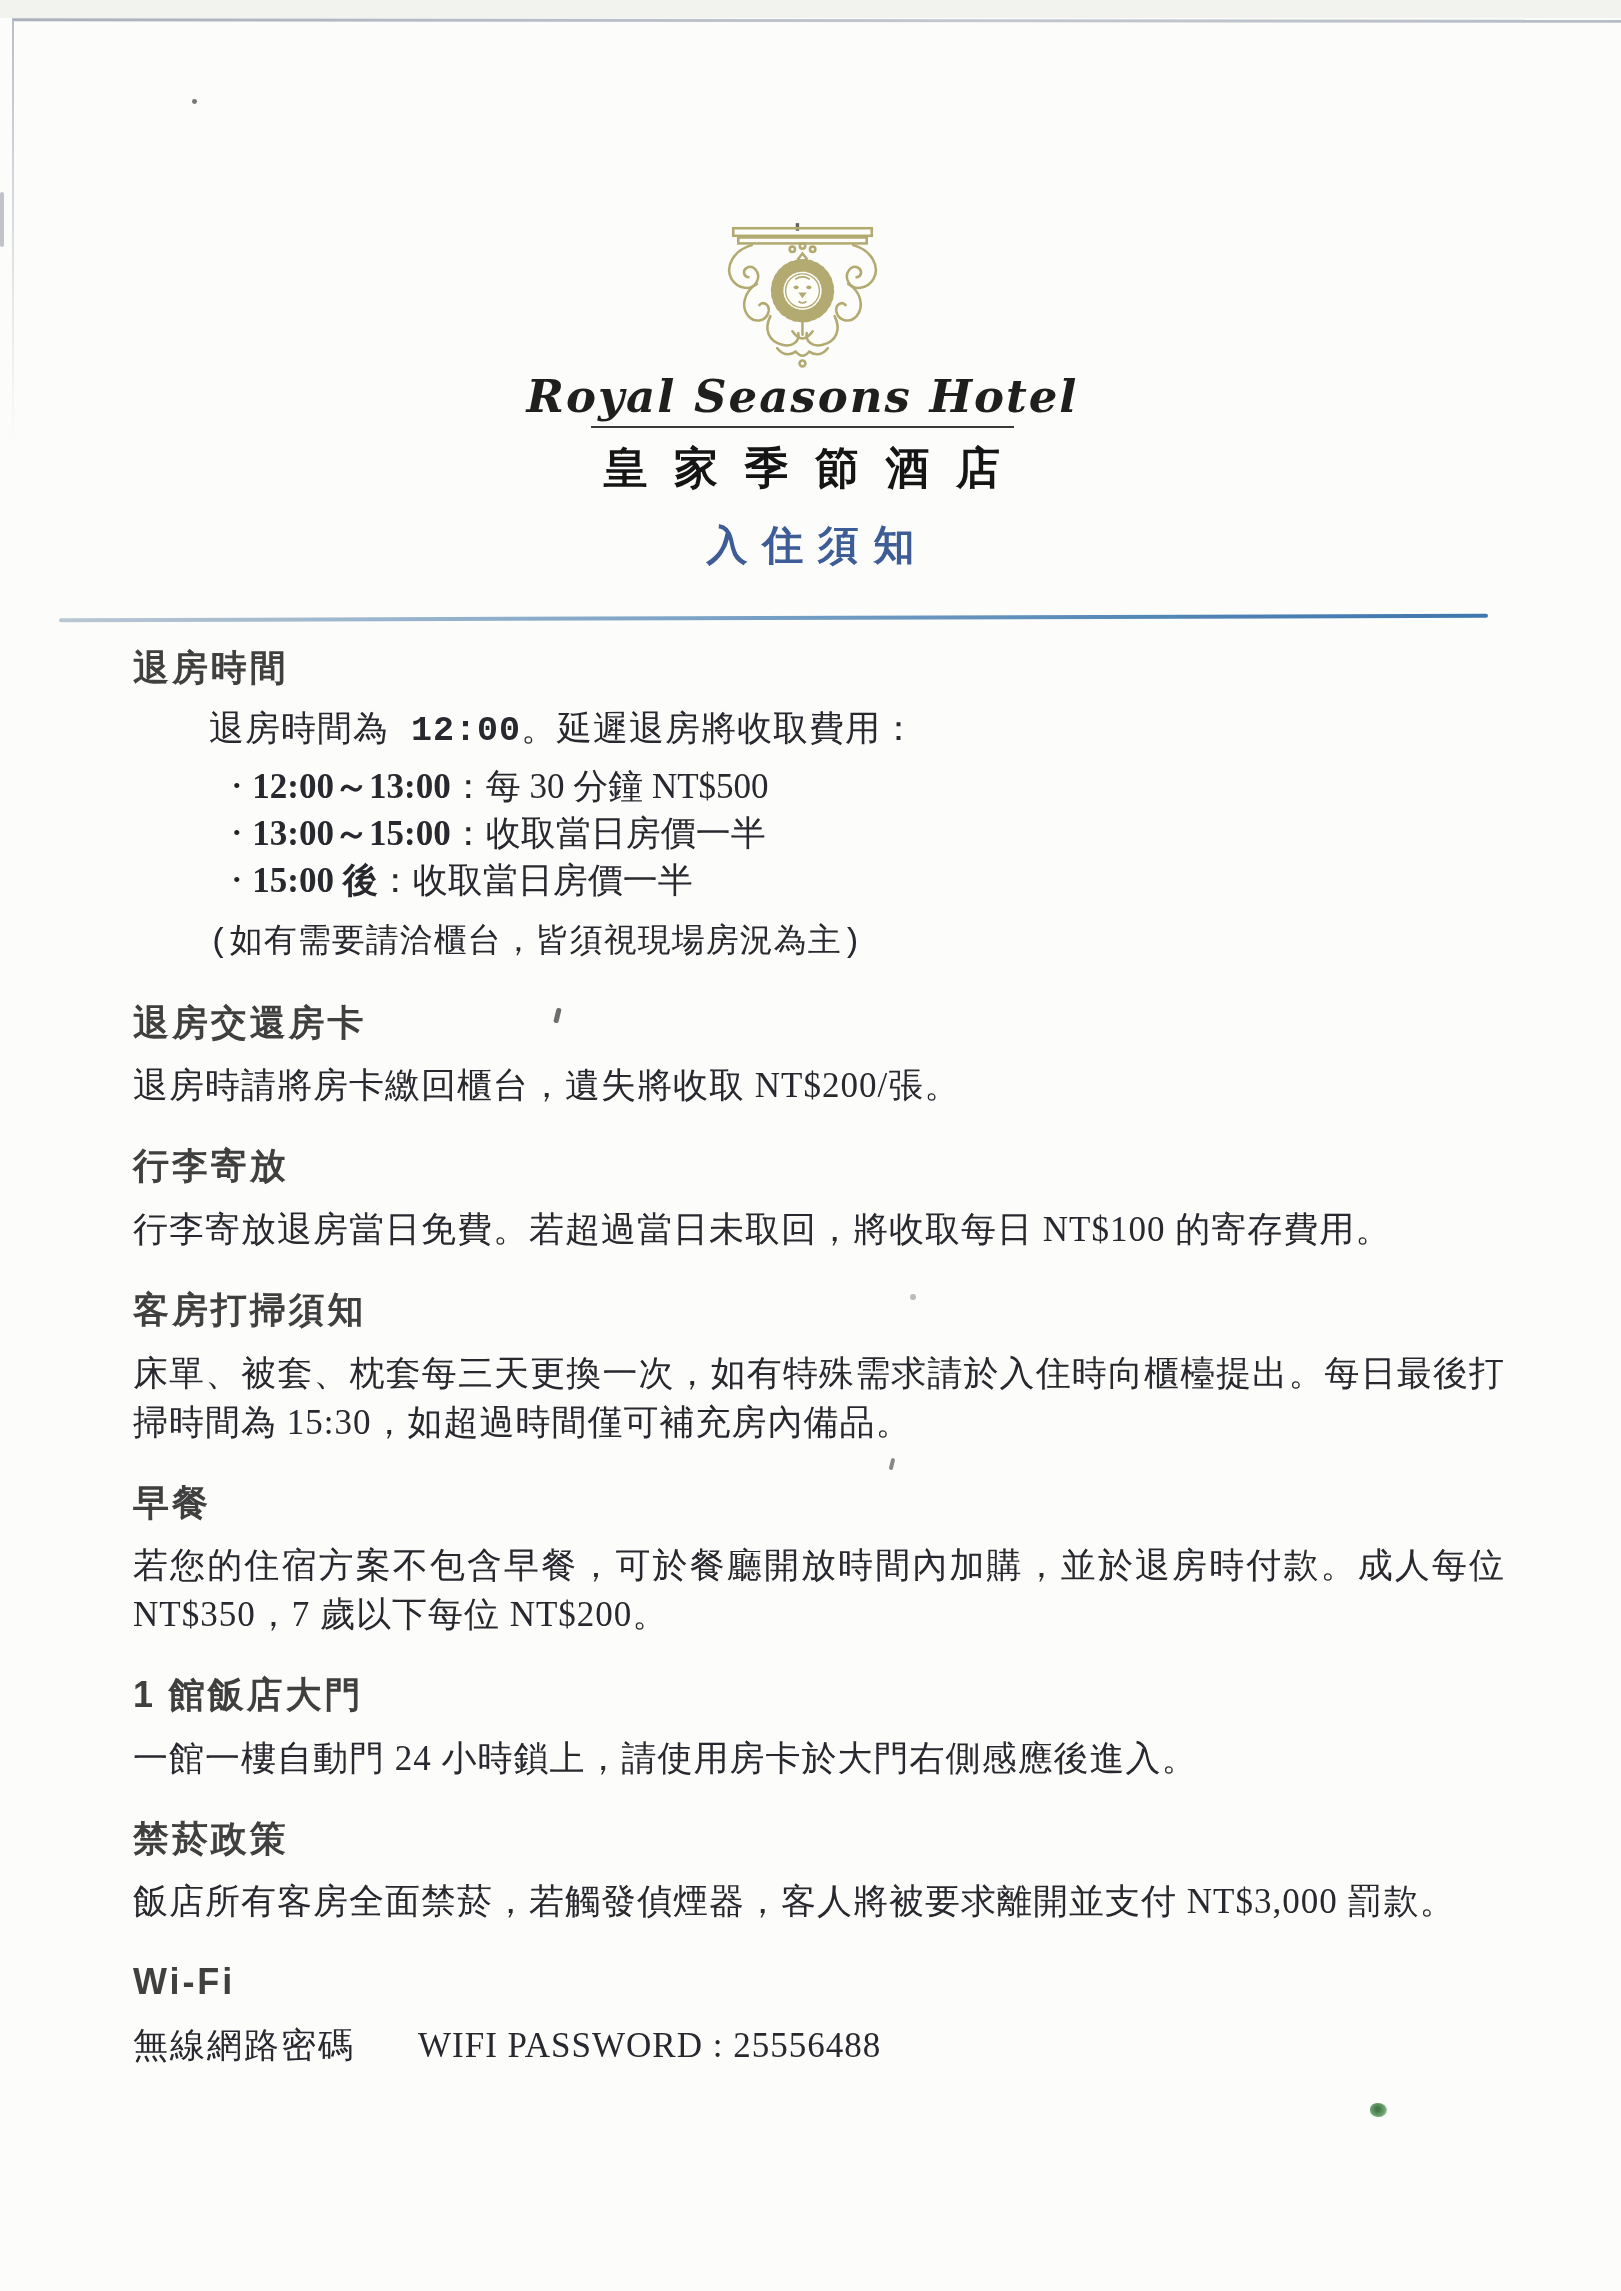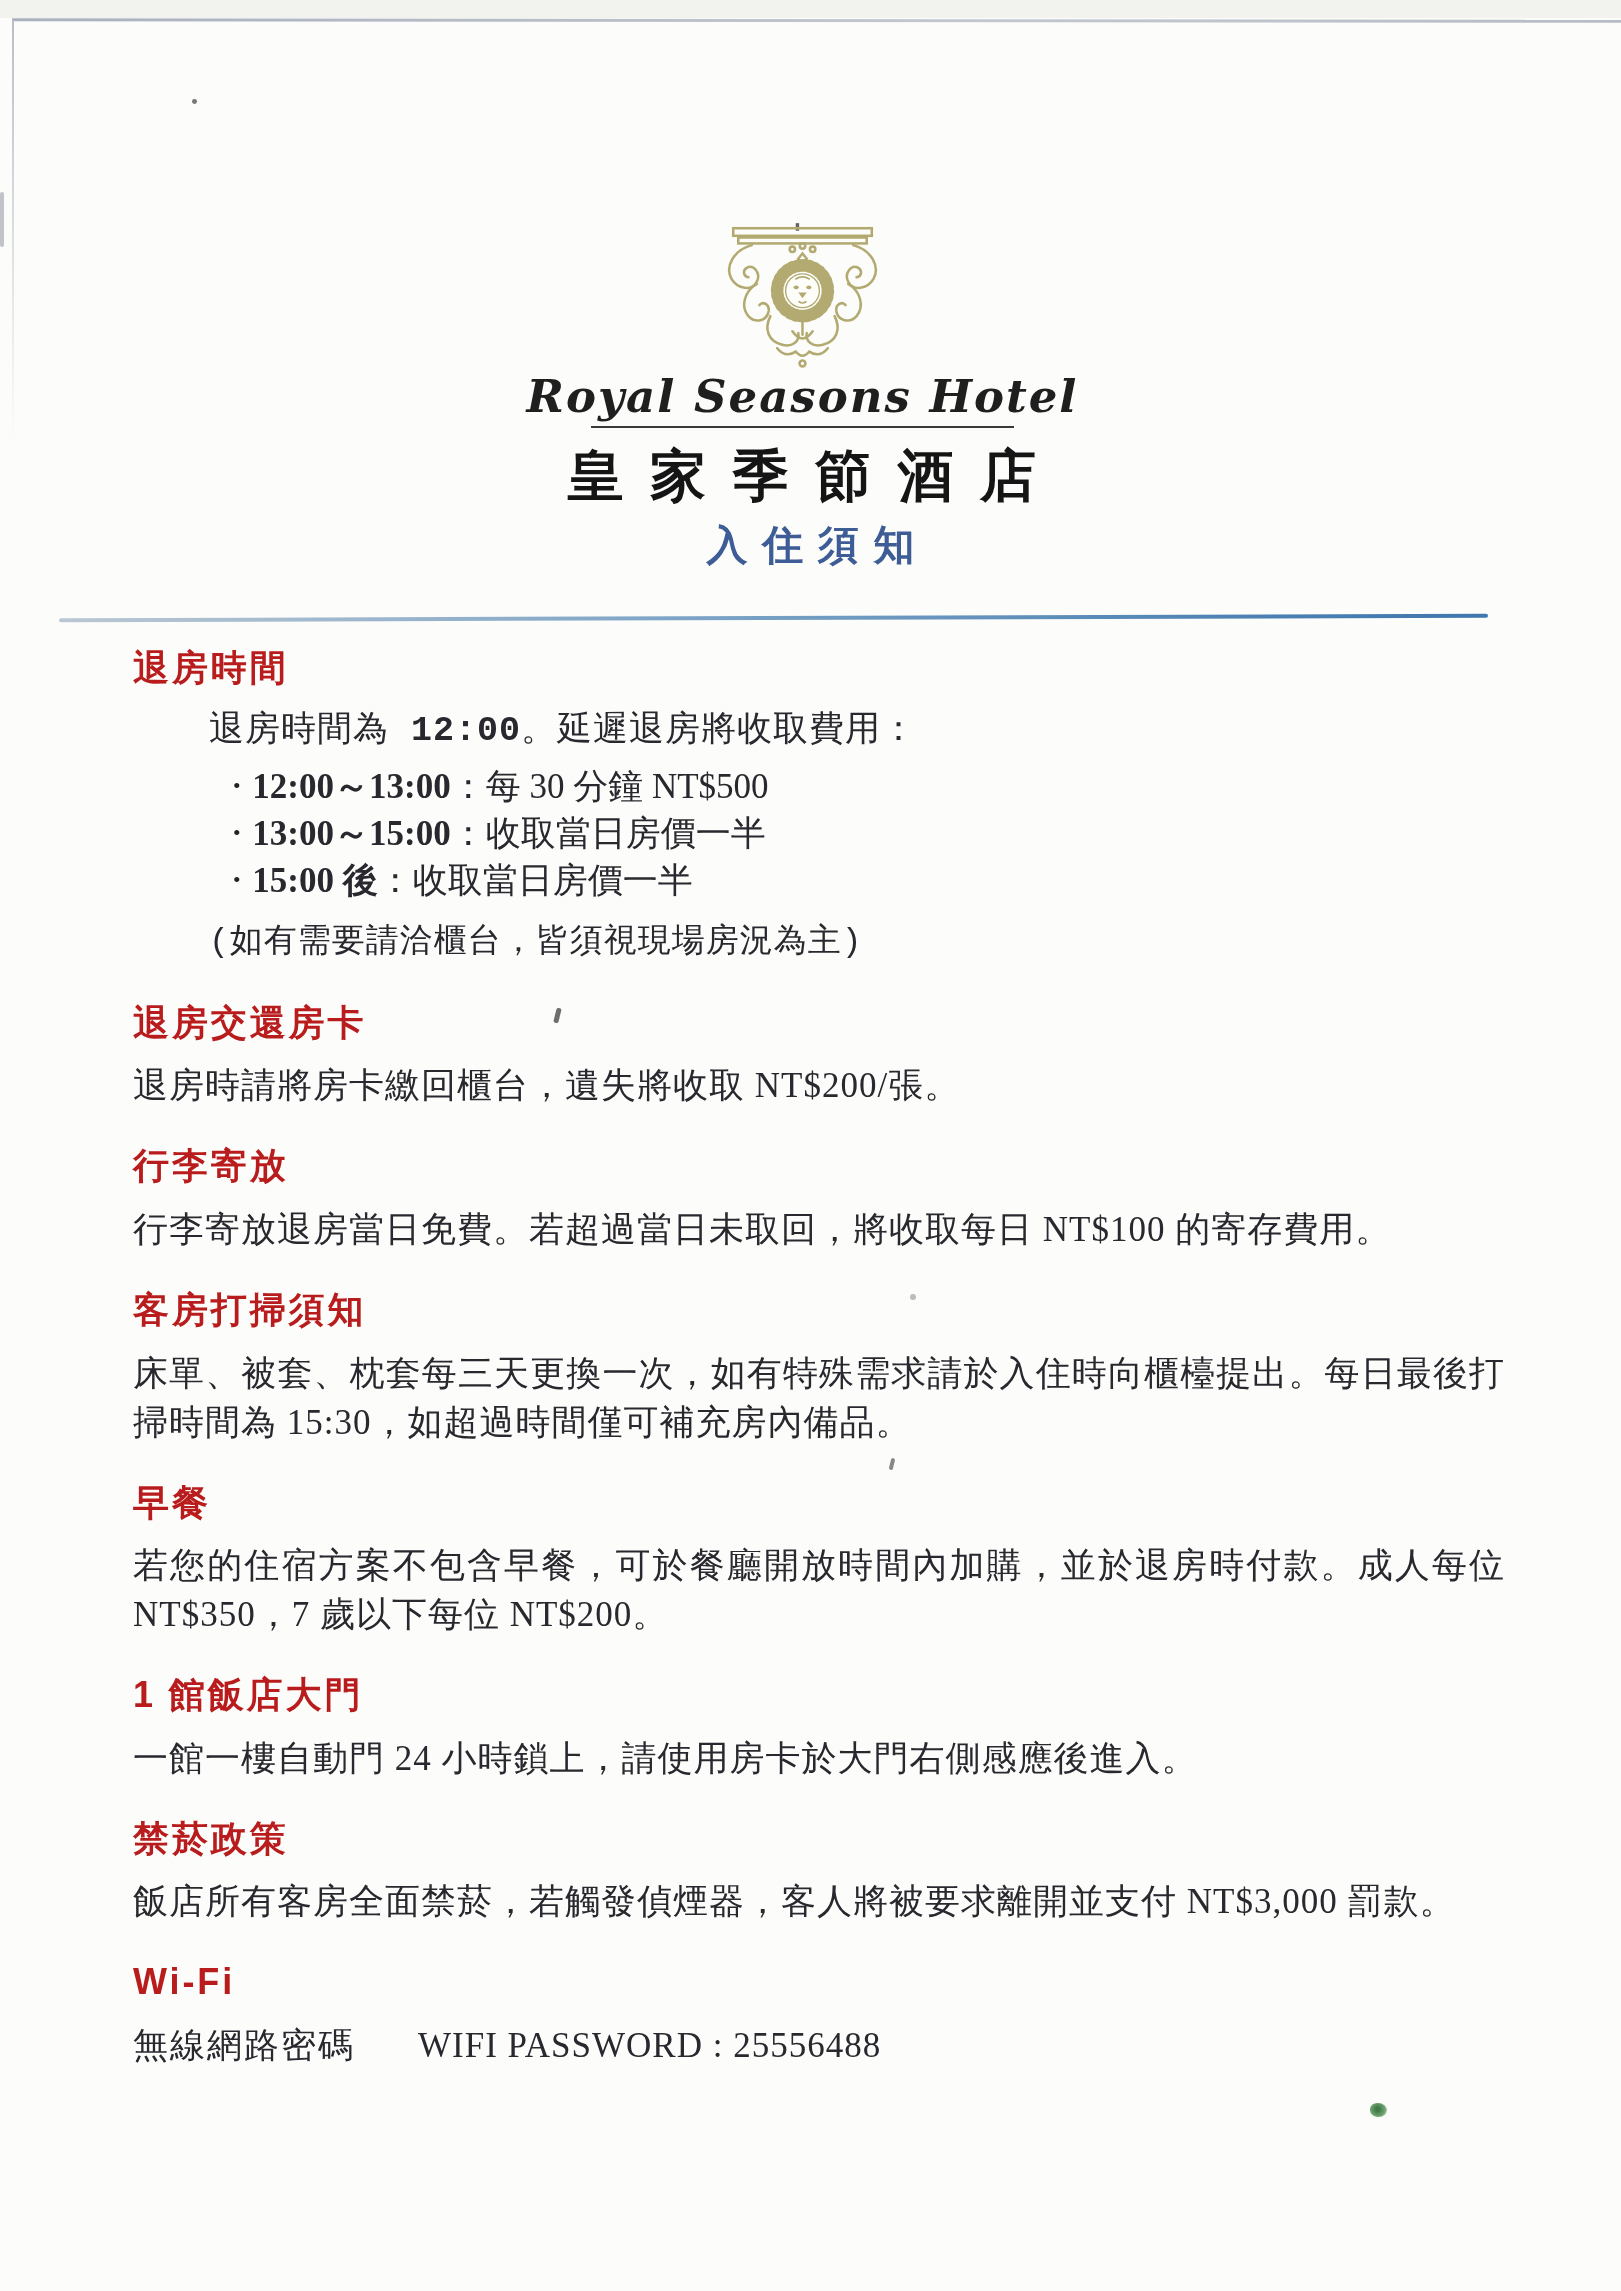--- a/index.html
+++ b/index.html
@@ -23,31 +23,31 @@
   .tk2{left:890px;top:1458px;width:3.9px;height:11.8px;opacity:.65;}
   .green-speck{position:absolute;left:1370px;top:2103px;width:16.7px;height:13.7px;opacity:.9;
     background:radial-gradient(circle at 45% 45%,#2f6b35 15%,#5f9c63 60%,rgba(140,190,140,0) 100%);
     border-radius:45% 55% 50% 50%;}
   
   .brand{position:absolute;top:223px;left:0;right:16px;text-align:center;}
   .logo{display:block;margin:0 auto;width:169px;height:149px;}
   .script-name{font-family:"DejaVu Serif","Liberation Serif",serif;font-style:italic;font-weight:700;
     font-size:45px;line-height:1.1;color:#1f1f1f;letter-spacing:2px;}
   .name-rule{width:423px;height:2px;background:#3a3a3a;margin:4.9px auto 8.8px;}
-  .zh-name{font-size:56px;font-weight:700;letter-spacing:26.5px;padding-left:25px;color:#151515;line-height:1.2;margin-top:15px;}
+  .zh-name{font-size:44px;font-weight:700;letter-spacing:26.5px;padding-left:25px;color:#151515;line-height:1.2;margin-top:15px;}
   .doc-title{position:absolute;top:523px;left:0;right:0;margin:0;text-align:center;
     font-family:"Liberation Sans","DejaVu Sans",sans-serif;font-weight:700;
     font-size:41px;letter-spacing:14.7px;padding-left:14.7px;color:#3e5d96;line-height:1.1;}
   .title-rule{position:absolute;top:616px;left:59px;width:1429px;height:3.9px;border-radius:2px;
     background:linear-gradient(to right,#bac7d3,#7ba3c6 45%,#4b80b2 85%,#3f78ae);transform:rotate(-.18deg);}
   
   .content{position:absolute;left:133px;right:116px;top:647px;}
   section{margin-bottom:35px;}
   h2{font-family:"Liberation Sans","DejaVu Sans",sans-serif;font-weight:700;
-    font-size:36px;line-height:42px;letter-spacing:2.9px;color:#b91c1c;margin:0 0 17.6px;}
+    font-size:36px;line-height:42px;letter-spacing:2.9px;color:#404040;margin:0 0 17.6px;}
   .content p{margin:0;font-size:35px;line-height:49px;letter-spacing:1px;text-align:justify;}
   .indent1{margin-left:76px !important;text-align:left;font-family:Liberation Mono, monospace;}
   b{font-weight:700;}
   ul.bullets{list-style:none;margin:7.8px 0 0;padding:0 0 0 100px;}
   ul.bullets li{font-size:35px;line-height:46px;text-align:left;}
   .dot{display:inline-block;font-size:21.6px;vertical-align:4.9px;margin-right:11.8px;color:#222;}
   .note{margin-top:13.7px !important;font-size:33px !important;}
   .wifi-label{letter-spacing:2px;}
   .wifi-value{margin-left:63px;letter-spacing:1px;}
 </style>

